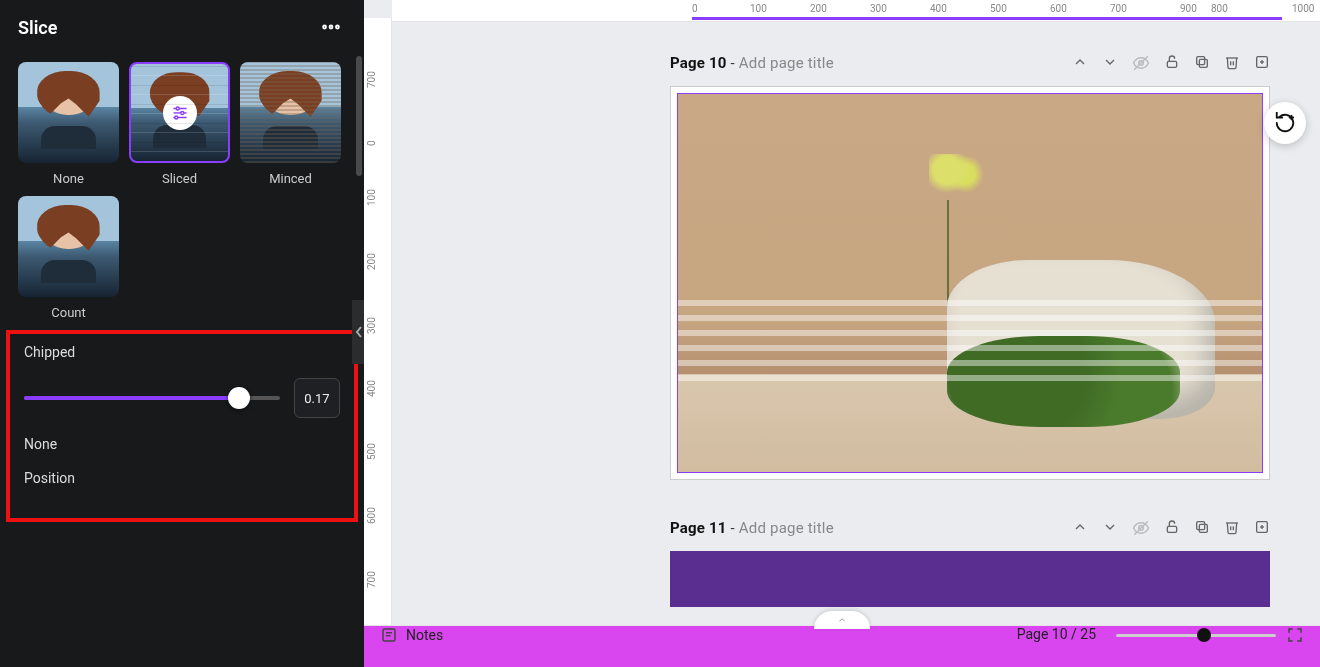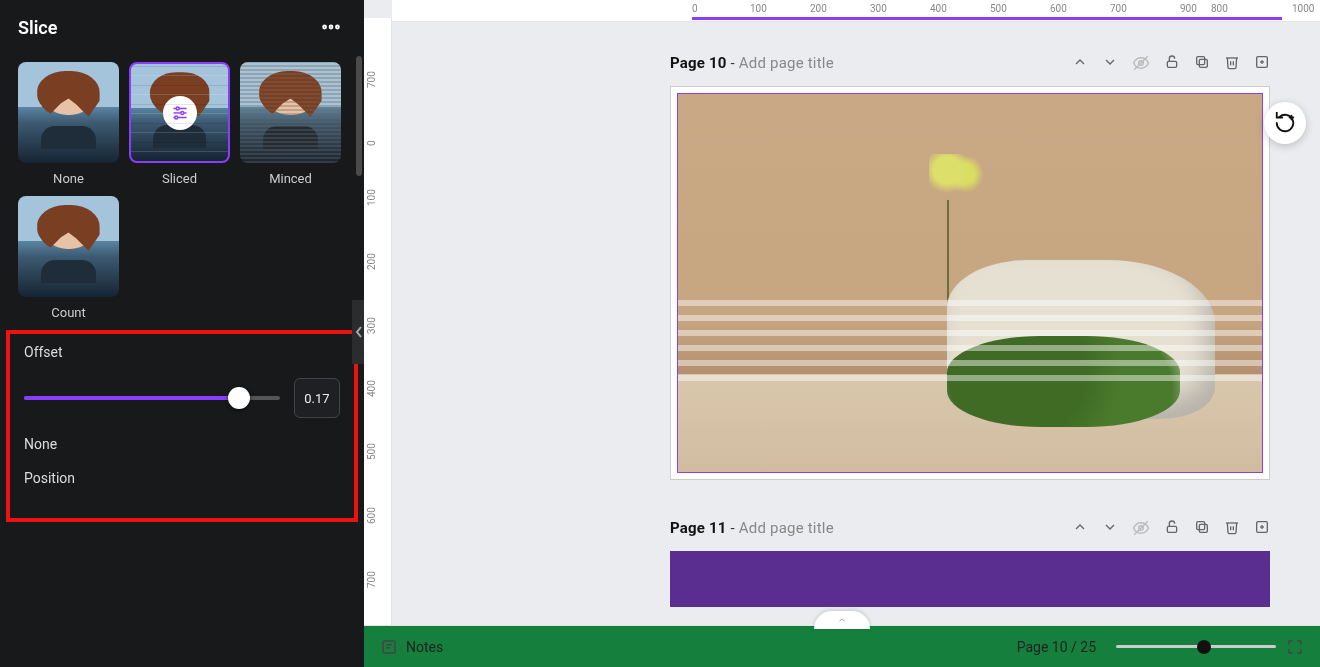--- a/index.html
+++ b/index.html
@@ -66,21 +66,21 @@
 .rock { position:absolute; right:8%; bottom:14%; width:46%; height:42%; background:#e6e0d3; border-radius:30% 40% 20% 18%; box-shadow: inset -10px -18px 24px rgba(0,0,0,0.2); }
 .moss { position:absolute; right:14%; bottom:12%; width:40%; height:24%; background: radial-gradient(circle at 30% 40%, #3f6b25 0 40%, transparent 60%), radial-gradient(circle at 70% 60%, #4a7a2c 0 36%, transparent 56%); border-radius:40%; }
 .stem { position:absolute; left:46%; bottom:30%; width:2px; height:42%; background:#65703b; }
 .flower { position:absolute; left:43%; top:16%; width:60px; height:40px; background: radial-gradient(circle at 30% 40%, #dce06a 0 28%, transparent 48%), radial-gradient(circle at 60% 50%, #d9dd60 0 24%, transparent 46%); }
 .sliceband { position:absolute; left:0; right:0; height:6px; background: rgba(255,255,255,0.45); }
 .page2 { width: 600px; height: 56px; background: #5a2e91; margin-top: 6px; }
 
 .grabber { position:absolute; left:50%; bottom:38px; transform:translateX(-50%); width:56px; height:18px; background:#fff; border-radius: 18px 18px 0 0; box-shadow:0 -1px 4px rgba(0,0,0,0.15); display:flex; align-items:center; justify-content:center; }
 
 
-.footer { height: 42px; background: #15803d; border-top: 1px solid #e4e4e4; display: flex; align-items: center; padding: 0 16px; font-size: 14px; color: #222; }
+.footer { height: 42px; background: #d946ef; border-top: 1px solid #e4e4e4; display: flex; align-items: flex-start; padding: 0 16px; font-size: 14px; color: #222; }
 .footer .notes { display:flex; align-items:center; gap:8px; cursor:pointer; }
 .footer .spacer { flex:1; }
 .zoom { display:flex; align-items:center; gap:10px; margin-left: 20px; }
 .zoom .track { width: 160px; height: 3px; background:#ccc; border-radius:2px; position:relative; }
 .zoom .zknob { position:absolute; top:50%; transform:translate(-50%,-50%); width:14px; height:14px; border-radius:50%; background:#111; }
 
 svg { display:block; }
 </style>
 </head>
 <body>
@@ -145,21 +145,21 @@
             <div class="head"></div>
             <div class="body"></div>
           </div>
         </div>
       <div class="opt-label">Count</div>
     </div>
   </div>
 
   <div class="controls">
     <div class="ctrl">
-      <span class="ctrl-label">Offset</span>
+      <span class="ctrl-label">Chipped</span>
       <div class="ctrl-row">
         <div class="slider">
           <div class="fill" style="width:84%"></div>
             <div class="knob" style="left:84%"></div>
         </div>
         <div class="valbox">0.17</div>
       </div>
     </div>
     <div class="ctrl">
       <span class="ctrl-label">None</span>

